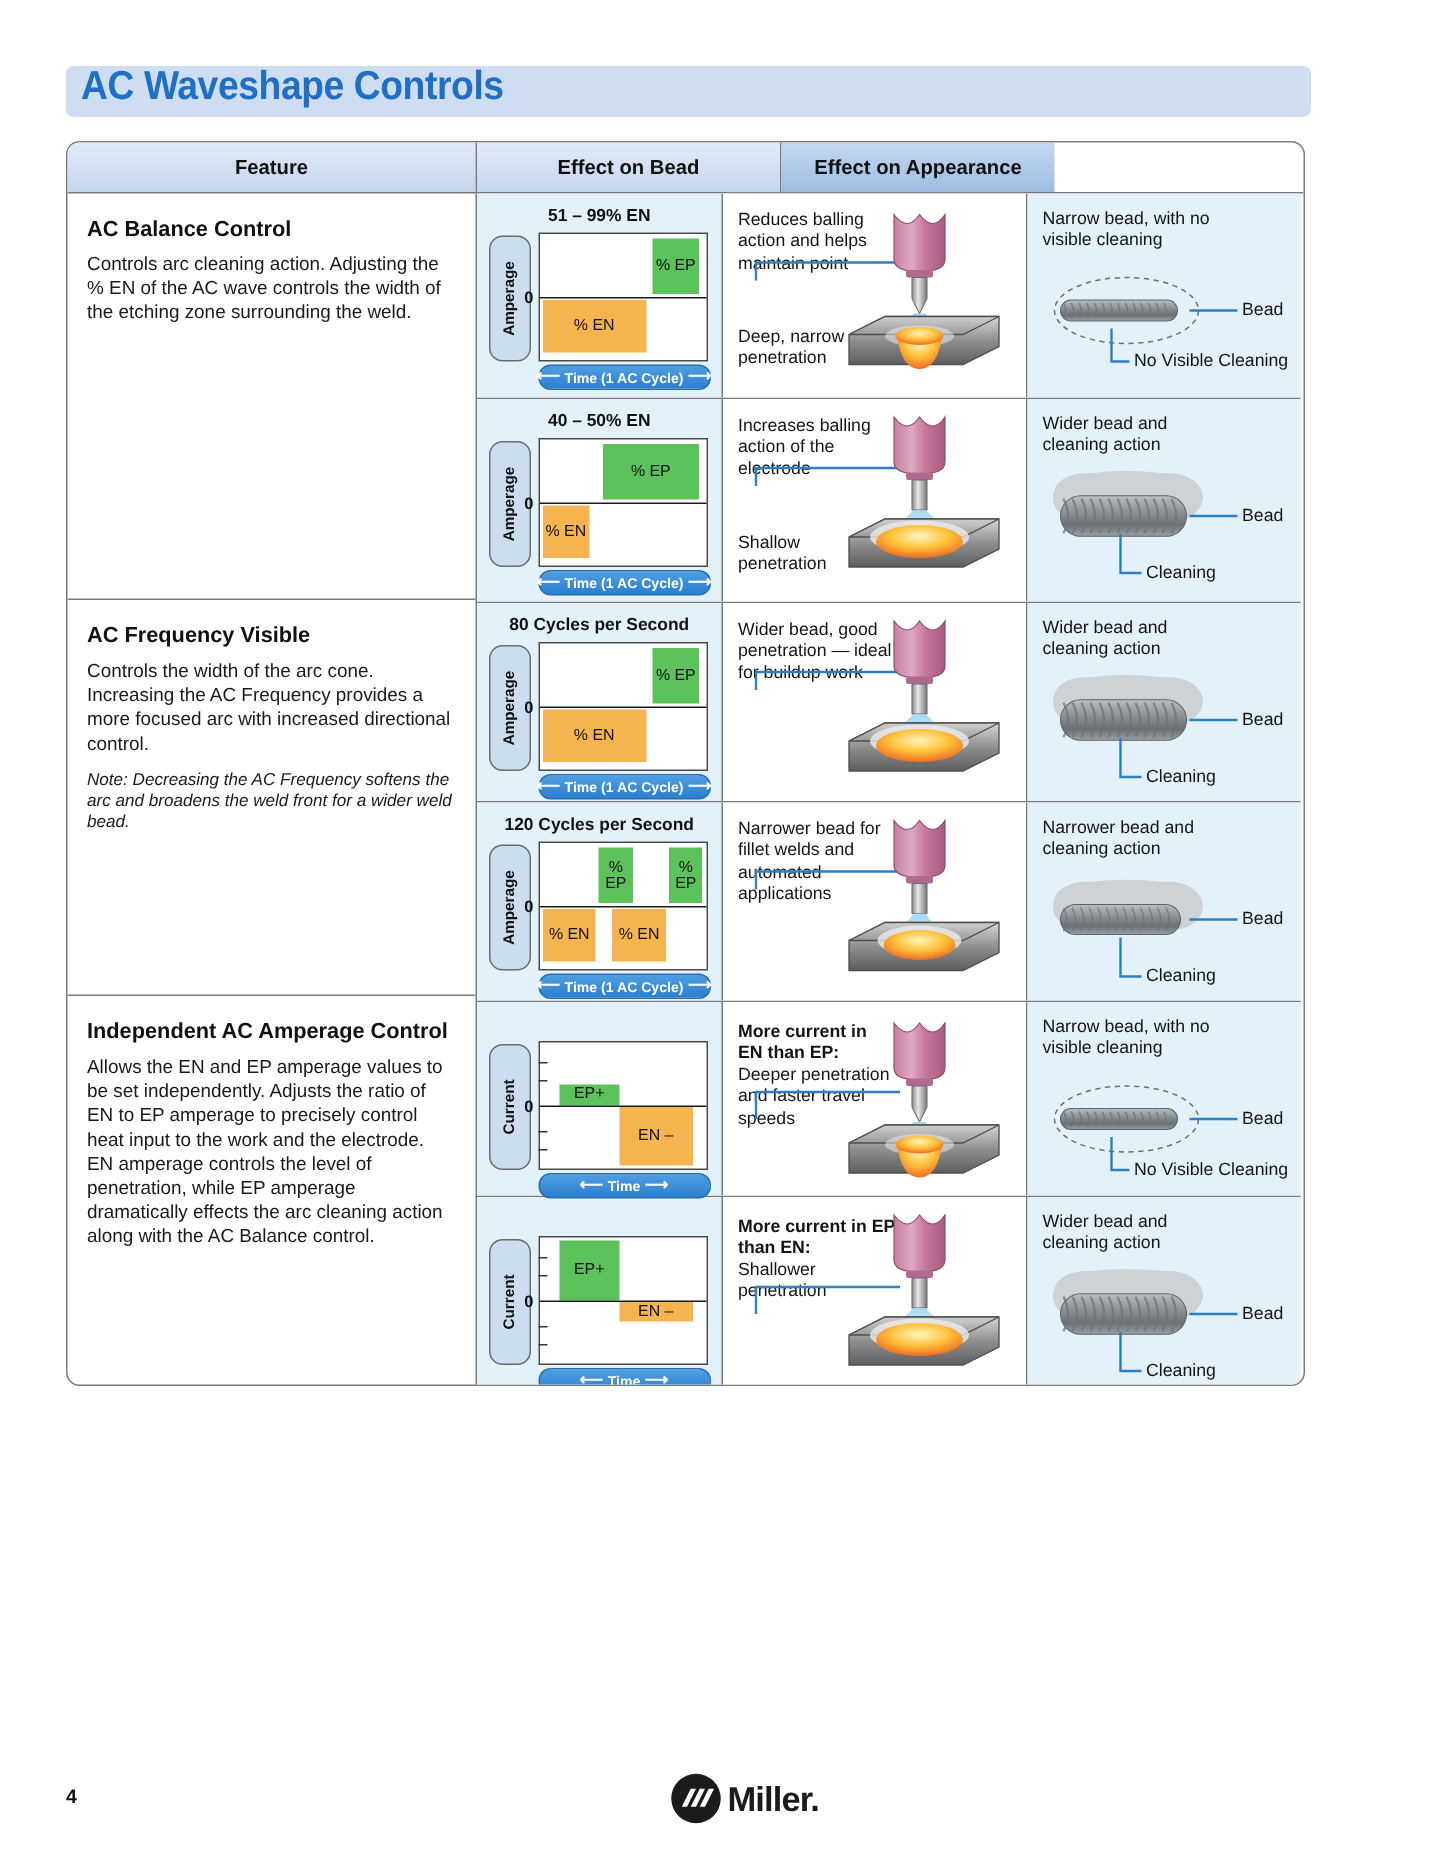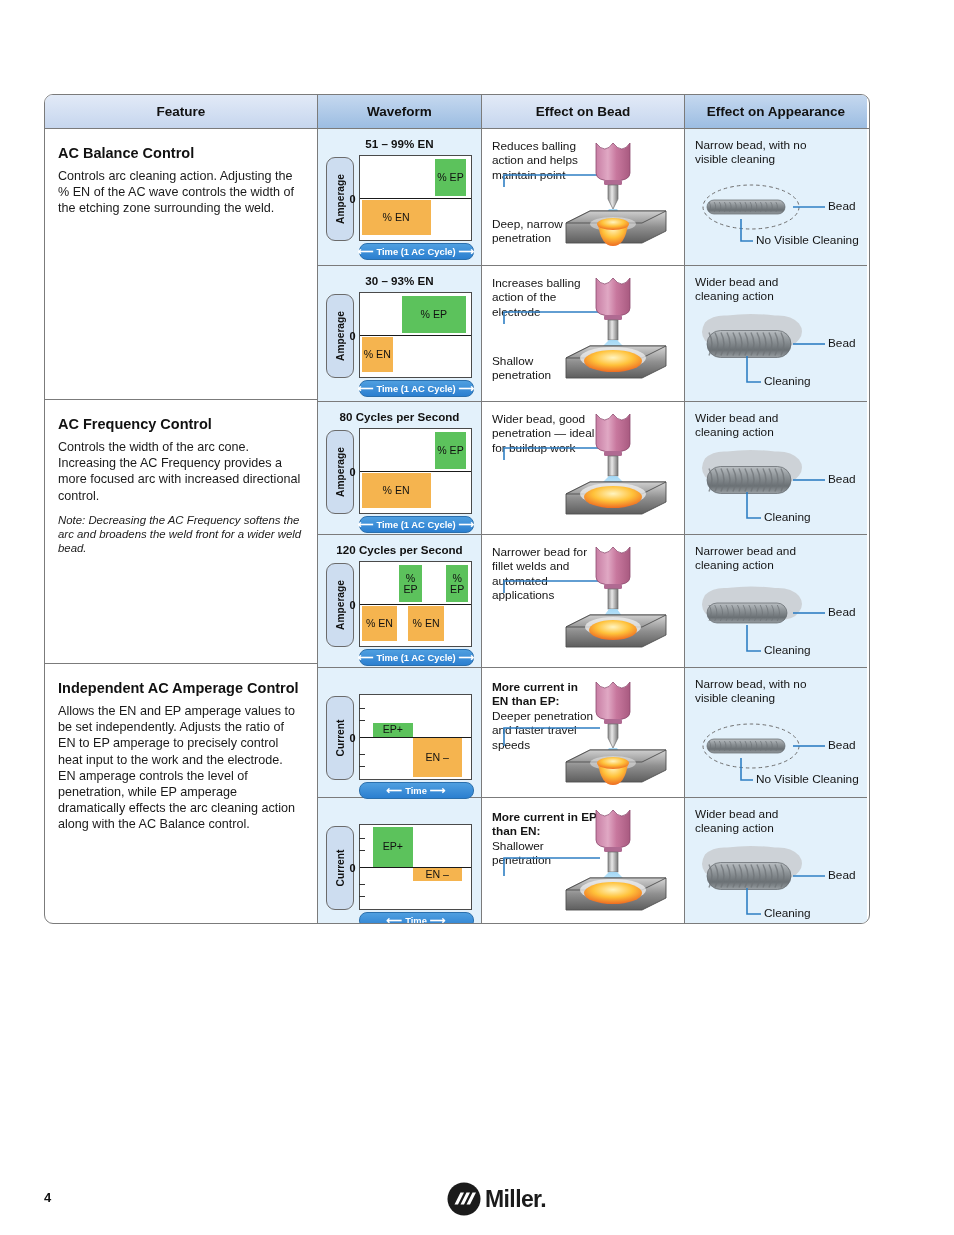--- a/index.html
+++ b/index.html
@@ -153,38 +153,40 @@
   .logo-word{
     font-size:23px;font-weight:bold;color:#1b1b1b;letter-spacing:-0.6px;
     font-family:"Liberation Sans",sans-serif;
   }
 </style>
 </head>
 <body>
 
 <div class="page">
 
+  <div class="title-banner">
+    <div class="title-text">AC Waveshape Controls</div>
+  </div>
 
   <div class="table-wrap">
 
     <div class="thead">
       <div class="th c1">Feature</div>
-      <div class="th c2">Waveform</div>
       <div class="th c3">Effect on Bead</div>
       <div class="th c4">Effect on Appearance</div>
     </div>
 
     <div class="tbody">
       <div class="col-feature">
         <div class="feature-cell" style="height:271px">
           <div class="feat-title">AC Balance Control</div>
           <div class="feat-body">Controls arc cleaning action. Adjusting the % EN of the AC wave controls the width of the etching zone surrounding the weld.</div>
         </div>
         <div class="feature-cell" style="height:264px">
-          <div class="feat-title">AC Frequency Control</div>
+          <div class="feat-title">AC Frequency Visible</div>
           <div class="feat-body">Controls the width of the arc cone. Increasing the AC Frequency provides a more focused arc with increased directional control.</div>
           <div class="feat-note">Note: Decreasing the AC Frequency softens the arc and broadens the weld front for a wider weld bead.</div>
         </div>
         <div class="feature-cell last" style="height:258px">
           <div class="feat-title">Independent AC Amperage Control</div>
           <div class="feat-body">Allows the EN and EP amperage values to be set independently. Adjusts the ratio of EN to EP amperage to precisely control heat input to the work and the electrode. EN amperage controls the level of penetration, while EP amperage dramatically effects the arc cleaning action along with the AC Balance control.</div>
         </div>
       </div>
 
       <div class="col-rest" id="rows-host">
@@ -312,21 +314,21 @@
         <polyline points="56,90 56,112 68,112" fill="none" stroke="#2f7fc4" stroke-width="1.6"></polyline>
       </svg>
       <div class="app-lbl" style="left:143px;top:70px">Bead</div>
       <div class="app-lbl" style="left:71px;top:104px">No Visible Cleaning</div>
     </div>
   </div>
   <div class="datarow " style="height:135px">
 
     <div class="cell-wave">
 
-  <div class="wave-title">30 – 93% EN</div>
+  <div class="wave-title">40 – 50% EN</div>
   <div class="wave-box">
     <div class="axis-tab">
       <div class="vlabel">Amperage</div>
     </div>
     <div class="zero-label">0</div>
     <div class="plot">
 
       <div class="blk ep" style="left:38%;top:4%;width:58%;height:44%">% EP</div>
       <div class="blk en" style="left:2%;top:52%;width:28%;height:42%">% EN</div>
       <div class="zero-line"></div>

